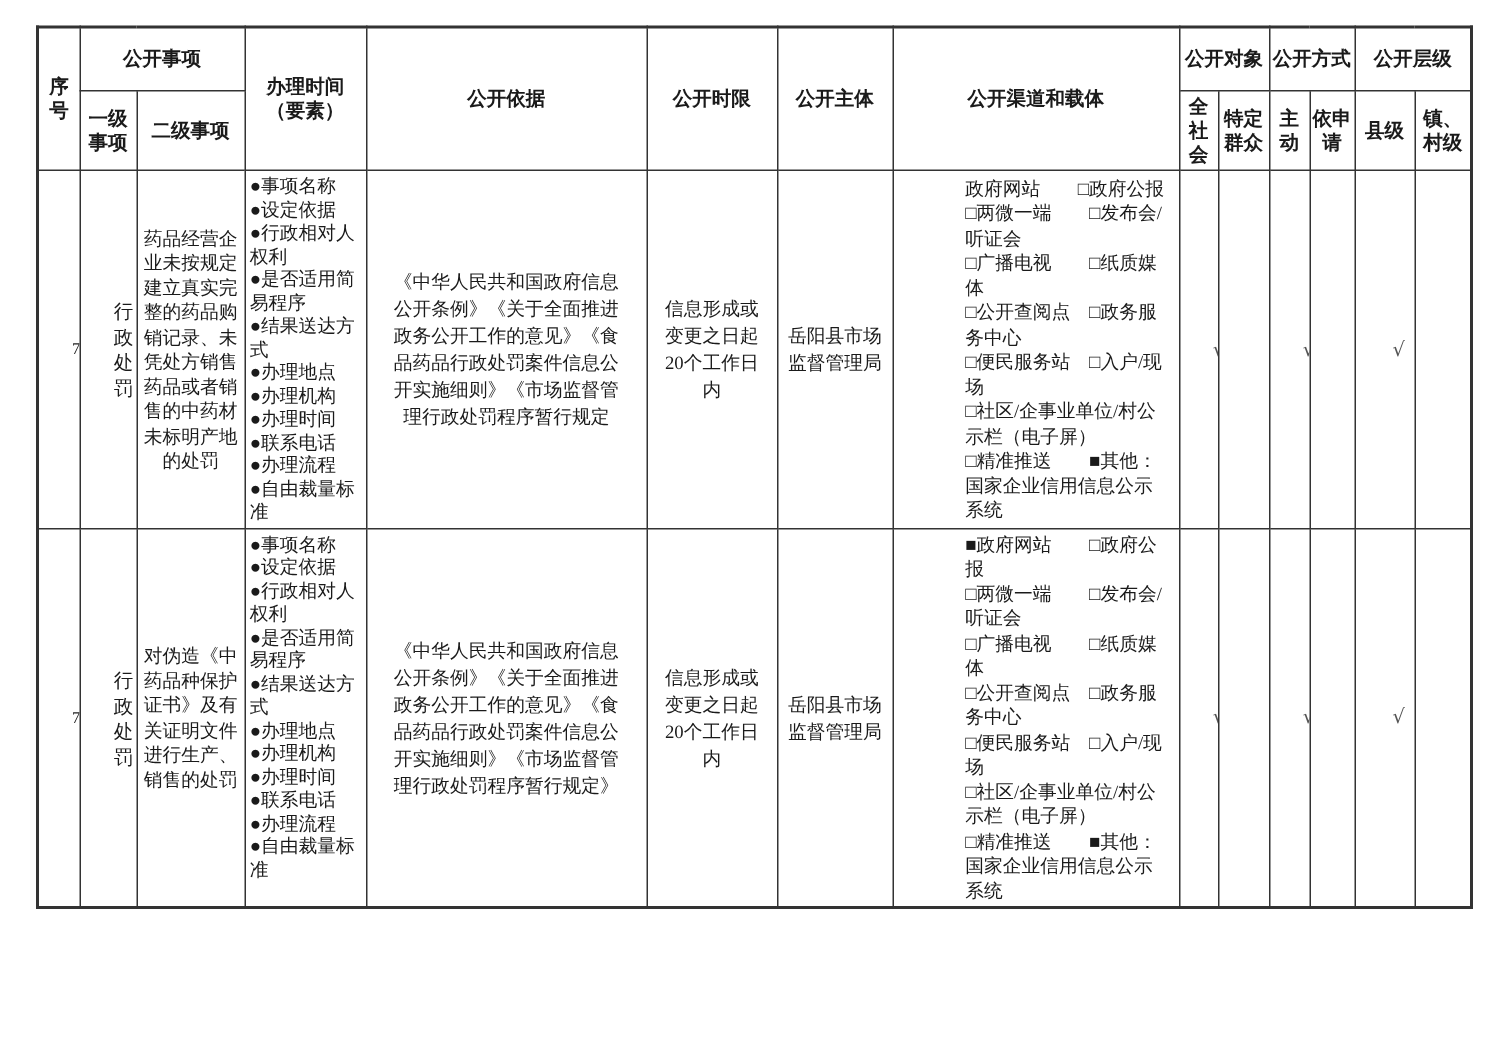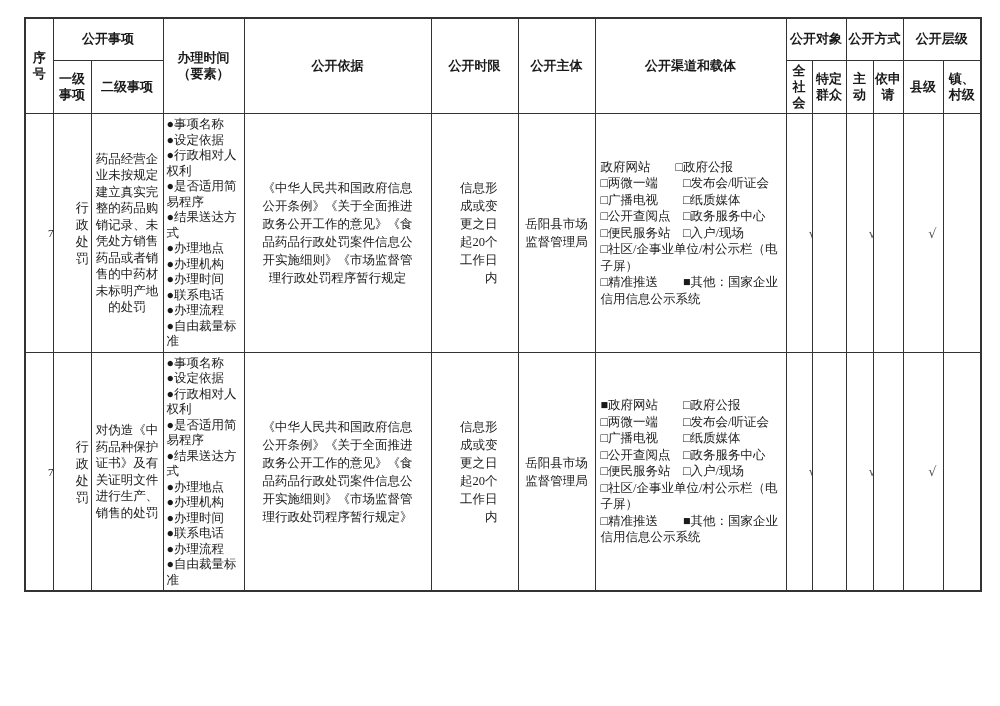--- a/index.html
+++ b/index.html
@@ -31,24 +31,24 @@
   tr.r71{height:234px;}
   tr.r72{height:228px;}
   td{font-size:12.5px;vertical-align:middle;padding-left:22px;}
   td.c-serial{text-align:center;font-size:11px;}
   td.c-l1{text-align:center;}
   td.c-l1 .vert{display:inline-block;width:1.05em;word-break:break-all;line-height:17px;font-size:13px;text-align:center;}
   td.c-l2{text-align:center;line-height:16.5px;padding:2px 4px;margin-left:13px;}
   td.c-content{vertical-align:top;padding:3px 2px 2px 3px;margin-top:16px;}
   td.c-content div{font-size:12.5px;line-height:15.5px;word-break:break-all;}
   td.c-basis{text-align:center;line-height:18px;padding:2px 16px;}
-  td.c-time{text-align:right;line-height:18px;padding:2px 20px;}
+  td.c-time{text-align:center;line-height:18px;padding:2px 8px;}
   td.c-subject{text-align:center;line-height:18px;padding:2px 4px;}
   td.c-channels{padding:2px 6px 2px 5px;}
-  td.c-channels div{font-size:12.5px;line-height:16.5px;word-break:break-all;}
+  td.c-channels div{font-size:12.5px;line-height:16.5px;word-break:break-all;margin-left:43px;}
   td.c-check{text-align:center;font-size:13px;color:var(--check);font-family:"DejaVu Sans",sans-serif;}
 </style>
 </head>
 <body>
 
 <div class="page">
   <table class="disclosure">
     <colgroup>
       <col style="width:28px">
         <col style="width:38px">

